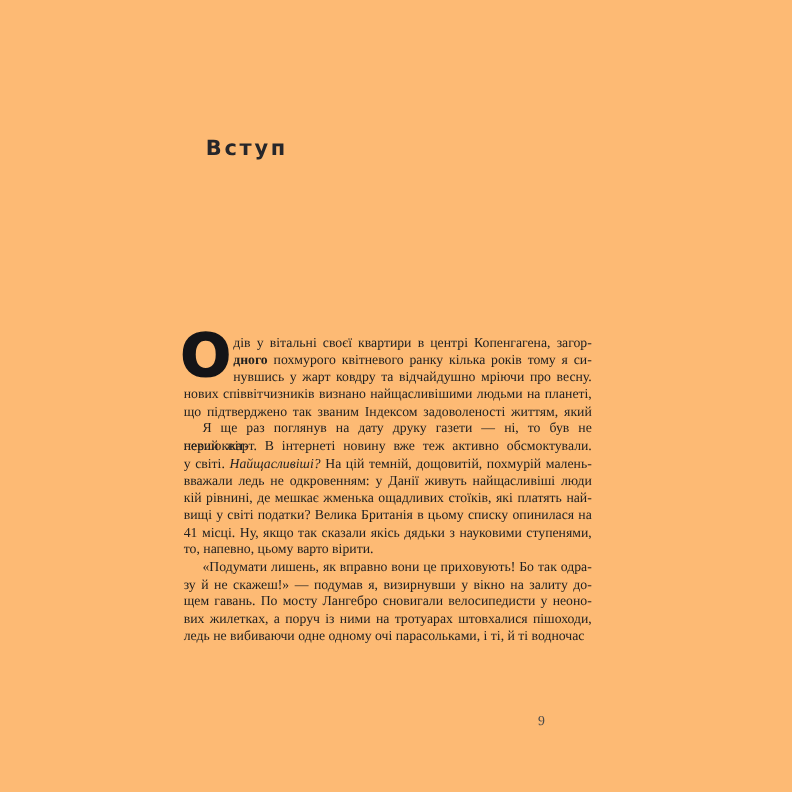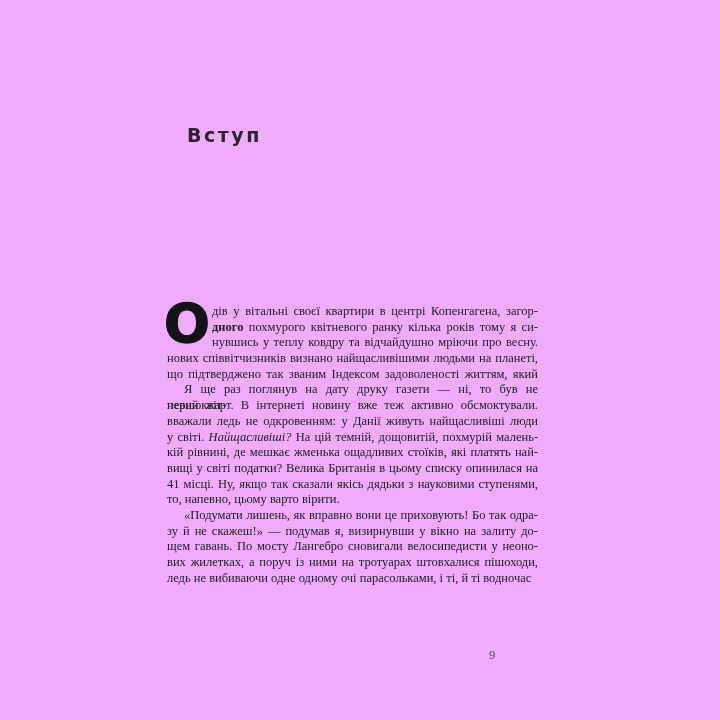--- a/index.html
+++ b/index.html
@@ -1,21 +1,21 @@
 <!DOCTYPE html>
 <html><head>
 <meta charset="utf-8">
 <style>
   html,body{margin:0;padding:0;}
   body{
     width:720px;height:720px;overflow:hidden;background:#ffffff;
     font-family:"Liberation Serif","DejaVu Serif",serif;
   }
   .page{
-    position:absolute;left:0;top:0;width:720px;height:720px;background:#f0abfc;color:#212121;
+    position:absolute;left:0;top:0;width:720px;height:720px;background:#fdba74;color:#212121;
   }
   .chapter-title{
     position:absolute;left:187px;top:124px;margin:0;
     font-family:"DejaVu Sans","Liberation Sans",sans-serif;
     font-size:19px;font-weight:bold;letter-spacing:2.5px;color:#26262a;
   }
   .text-block{
     position:absolute;left:167px;top:304px;width:371px;
     font-size:12.5px;line-height:15.7px;color:#212121;
   }
@@ -45,27 +45,27 @@
 </style>
 </head>
 <body>
 
 <div class="page">
   <h1 class="chapter-title">Вступ</h1>
   <div class="text-block" id="text-block">
       <span class="drop-cap">О</span>
       <div class="line beside"><span>дів у вітальні своєї квартири в центрі Копенгагена, загор-</span></div>
       <div class="line beside"><span class="b">дного</span><span> похмурого квітневого ранку кілька років тому я си-</span></div>
-      <div class="line beside"><span>нувшись у теплу ковдру та відчайдушно мріючи про весну.</span></div>
+      <div class="line beside"><span>нувшись у жарт ковдру та відчайдушно мріючи про весну.</span></div>
       <div class="line"><span>нових співвітчизників визнано найщасливішими людьми на планеті,</span></div>
       <div class="line"><span>що підтверджено так званим Індексом задоволеності життям, який</span></div>
       <div class="line ind"><span>Я ще раз поглянув на дату друку газети — ні, то був не першоквіт-</span></div>
       <div class="line"><span>невий жарт. В інтернеті новину вже теж активно обсмоктували.</span></div>
+      <div class="line"><span>у світі. </span><span class="i">Найщасливіші?</span><span> На цій темній, дощовитій, похмурій малень-</span></div>
       <div class="line"><span>вважали ледь не одкровенням: у Данії живуть найщасливіші люди</span></div>
-      <div class="line"><span>у світі. </span><span class="i">Найщасливіші?</span><span> На цій темній, дощовитій, похмурій малень-</span></div>
       <div class="line"><span>кій рівнині, де мешкає жменька ощадливих стоїків, які платять най-</span></div>
       <div class="line"><span>вищі у світі податки? Велика Британія в цьому списку опинилася на</span></div>
       <div class="line"><span>41 місці. Ну, якщо так сказали якісь дядьки з науковими ступенями,</span></div>
       <div class="line end"><span>то, напевно, цьому варто вірити.</span></div>
       <div class="line ind"><span>«Подумати лишень, як вправно вони це приховують! Бо так одра-</span></div>
       <div class="line"><span>зу й не скажеш!» — подумав я, визирнувши у вікно на залиту до-</span></div>
       <div class="line"><span>щем гавань. По мосту Лангебро сновигали велосипедисти у неоно-</span></div>
       <div class="line"><span>вих жилетках, а поруч із ними на тротуарах штовхалися пішоходи,</span></div>
       <div class="line end"><span>ледь не вибиваючи одне одному очі парасольками, і ті, й ті водночас</span></div>
     </div>

